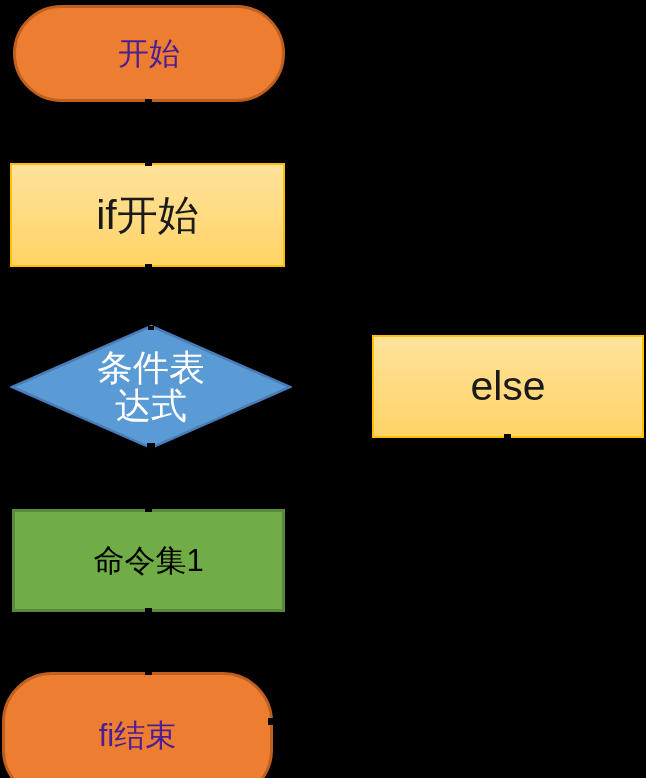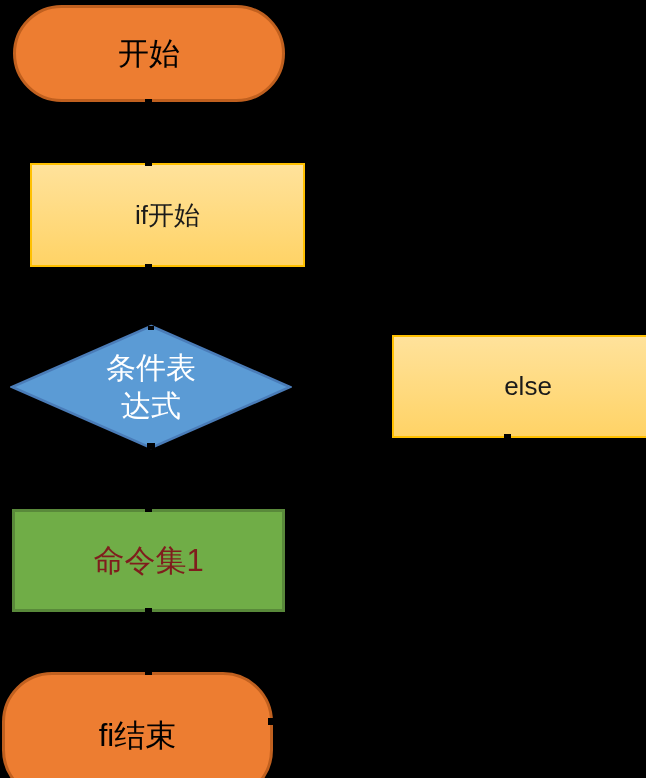--- a/index.html
+++ b/index.html
@@ -21,53 +21,52 @@
     position: absolute;
     display: flex;
     align-items: center;
     justify-content: center;
     box-sizing: border-box;
     text-align: center;
   }
   .stadium {
     background: #ED7D31;
     border: 3px solid #C0601F;
-    color: #000000;
+    color: #4c1d95;
     font-size: 31px;
   }
   .process-yellow {
     background: linear-gradient(to bottom, #FFE29B 0%, #FFD366 100%);
     border: 2px solid #FFC000;
     color: #1A1A1A;
-    font-size: 26px;
-    margin-left: 20px;
+    font-size: 41px;
   }
   .process-green {
     background: #70AD47;
     border: 3px solid #59893A;
-    color: #7f1d1d;
+    color: #000000;
     font-size: 31px;
   }
   .diamond-svg {
     position: absolute;
     left: 10px;
     top: 324px;
   }
   .diamond-label {
     position: absolute;
     left: 12px;
     top: 326px;
     width: 278px;
     height: 122px;
     display: flex;
     flex-direction: column;
     align-items: center;
     justify-content: center;
     color: #FFFFFF;
-    font-size: 30px;
+    font-size: 36px;
     line-height: 38px;
     text-align: center;
   }
   .connector-dot {
     position: absolute;
     background: #000000;
   }
   #start   { left: 13px;  top: 5px;   width: 272px; height: 97px;  border-radius: 48.5px; }
   #ifstart { left: 10px;  top: 163px; width: 275px; height: 104px; }
   #elsebox { left: 372px; top: 335px; width: 272px; height: 103px; text-align: right; }

